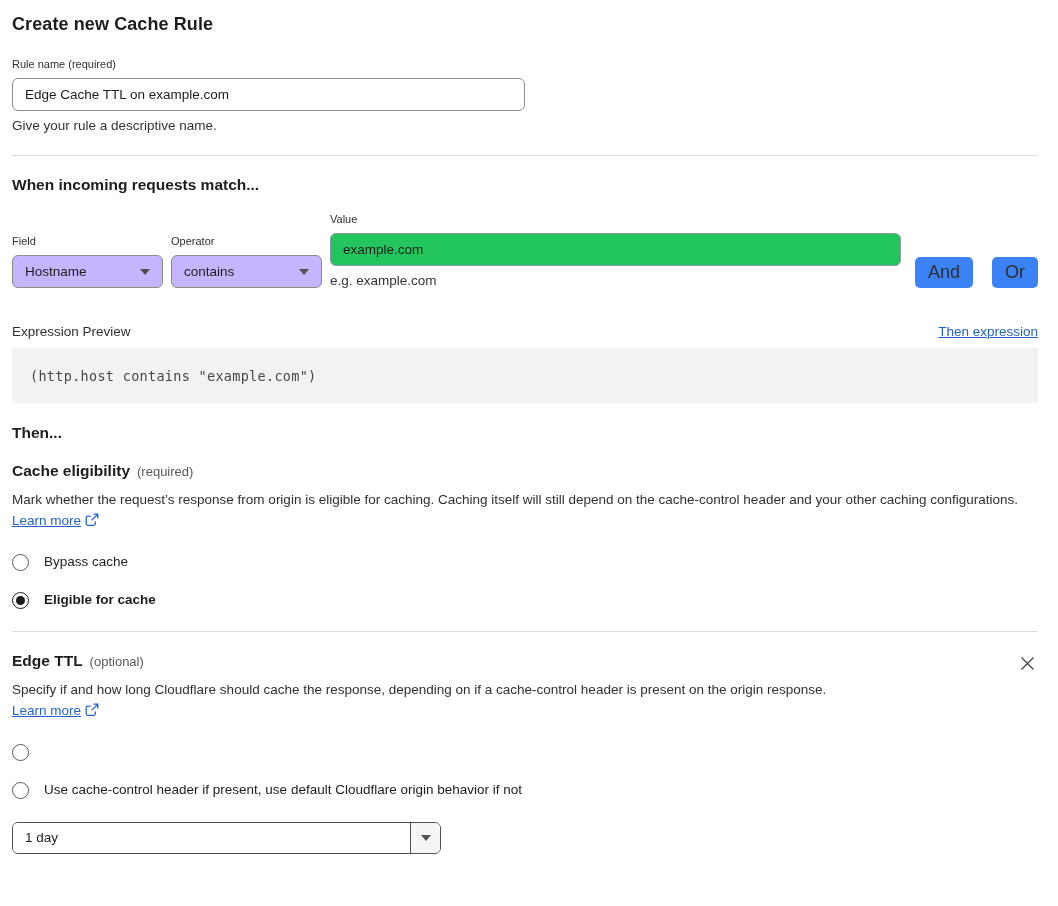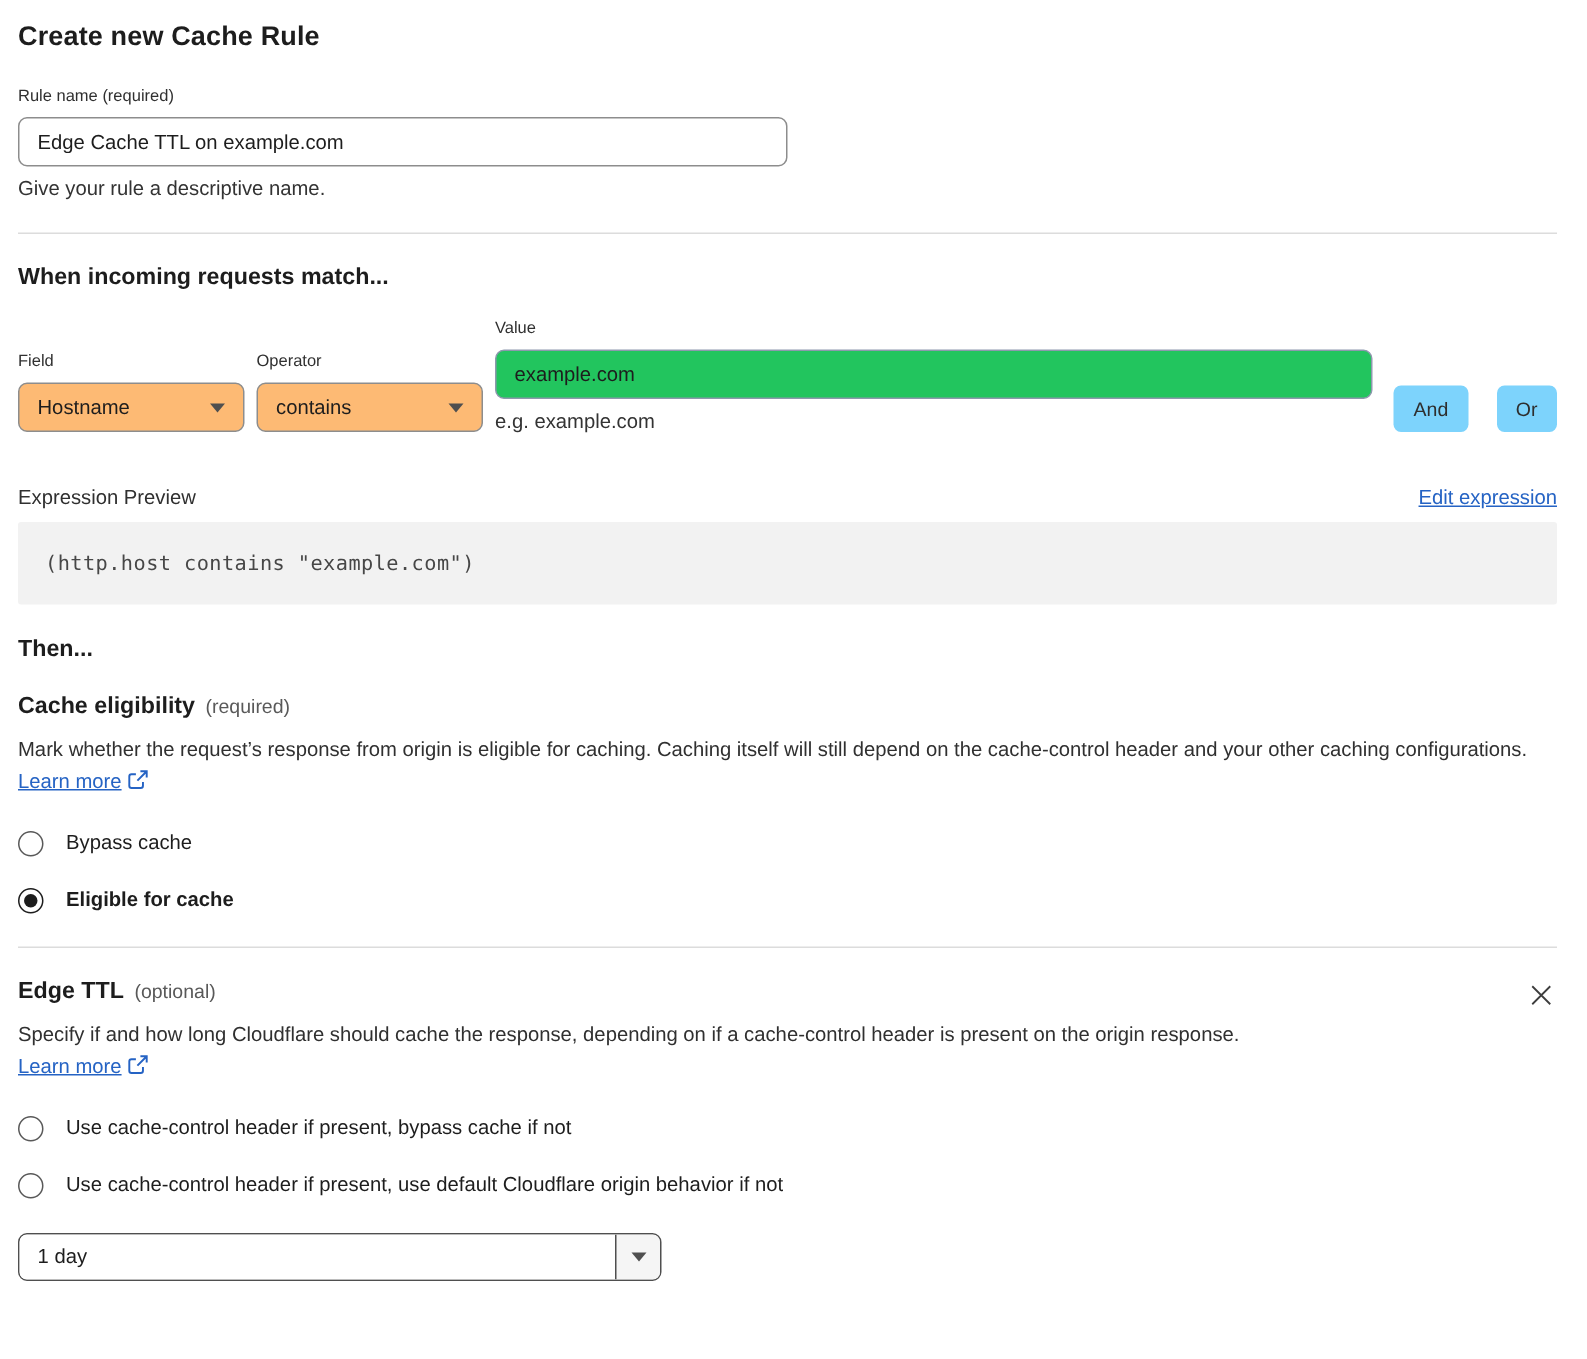--- a/index.html
+++ b/index.html
@@ -28,36 +28,36 @@
 
   h2.section-heading { font-size: 15.5px; font-weight: 700; color: #1d1d1d; }
 
   
   .match-block { margin-top: 20px; }
   .match-row { display: flex; align-items: flex-end; margin-top: 19px; }
   .match-col { display: flex; flex-direction: column; }
   .col-field, .col-operator { width: 151px; margin-right: 8px; }
   .col-value { flex: 1 1 auto; }
   .select-box {
-    height: 33px; border: 1px solid #8d8d8d; border-radius: 6px; background: #fdba74;
+    height: 33px; border: 1px solid #8d8d8d; border-radius: 6px; background: #c4b5fd;
     display: flex; align-items: center; justify-content: space-between;
     padding: 0 12px; font-size: 13.5px; color: #1d1d1d; cursor: pointer;
   }
   .caret { width: 0; height: 0; border-left: 5px solid transparent; border-right: 5px solid transparent; border-top: 6px solid #4f4f4f; }
   .value-input {
     width: 100%; height: 33px;
     border: 1px solid #8d98ad; border-radius: 6px;
     background: #22c55e; padding: 0 12px;
     font-size: 13.5px; color: #1d1d1d; outline: none;
     font-family: "Liberation Sans", "DejaVu Sans", sans-serif;
   }
   .and-or { display: flex; margin-left: 14px; }
   .logic-btn {
-    height: 31px; border: none; border-radius: 5px; background: #7dd3fc;
-    color: #2e2e2e; font-size: 13px; padding: 0 13px; cursor: pointer;
+    height: 31px; border: none; border-radius: 5px; background: #3b82f6;
+    color: #2e2e2e; font-size: 18px; padding: 0 13px; cursor: pointer;
     font-family: "Liberation Sans", "DejaVu Sans", sans-serif;
   }
   .logic-btn + .logic-btn { margin-left: 19px; }
 
   
   .expr-header { display: flex; justify-content: space-between; align-items: baseline; margin-top: 36px; }
   .expr-label { font-size: 13.5px; color: #303030; }
   a.link { color: #2563c4; font-size: 13.5px; text-decoration: underline; cursor: pointer; }
   .code-block {
     margin-top: 9px; background: #f2f2f2; border-radius: 2px;
@@ -158,21 +158,21 @@
       </div>
 
       <div class="and-or" style="margin-top:27px">
         <button class="logic-btn">And</button>
         <button class="logic-btn">Or</button>
       </div>
     </div>
 
     <div class="expr-header">
       <span class="expr-label">Expression Preview</span>
-      <a class="link">Edit expression</a>
+      <a class="link">Then expression</a>
     </div>
     <div class="code-block">(http.host contains "example.com")</div>
   </div>
 
   <h2 class="section-heading then-heading">Then...</h2>
 
   <div class="rule-section">
     <div class="section-title-row">
       <span class="section-title">Cache eligibility</span>
       <span class="qualifier">(required)</span>
@@ -211,21 +211,20 @@
     <div class="section-desc narrow">
       <span>Specify if and how long Cloudflare should cache the response, depending on if a cache-control header is present on the origin response.</span>
       <a class="inline-link">Learn more</a><span class="ext-icon"><svg width="14" height="14" viewBox="0 0 14 14" fill="none">
             <path d="M5.6 3.2H2.7c-.83 0-1.5.67-1.5 1.5v6.1c0 .83.67 1.5 1.5 1.5h6.1c.83 0 1.5-.67 1.5-1.5V8.4" stroke="#2563c4" stroke-width="1.3"></path>
             <path d="M8.6 1.2h4.2v4.2M12.5 1.5L6.6 7.4" stroke="#2563c4" stroke-width="1.3"></path>
           </svg></span>
     </div>
     <div class="radio-group">
       <div class="radio-row">
         <span class="radio-circle"></span>
-        <span class="radio-label">Use cache-control header if present, bypass cache if not</span>
       </div>
       <div class="radio-row">
         <span class="radio-circle"></span>
         <span class="radio-label">Use cache-control header if present, use default Cloudflare origin behavior if not</span>
       </div>
     </div>
 
     <div class="ttl-block">
       <div class="ttl-combo">
         <input class="ttl-input" type="text" value="1 day" style="">

